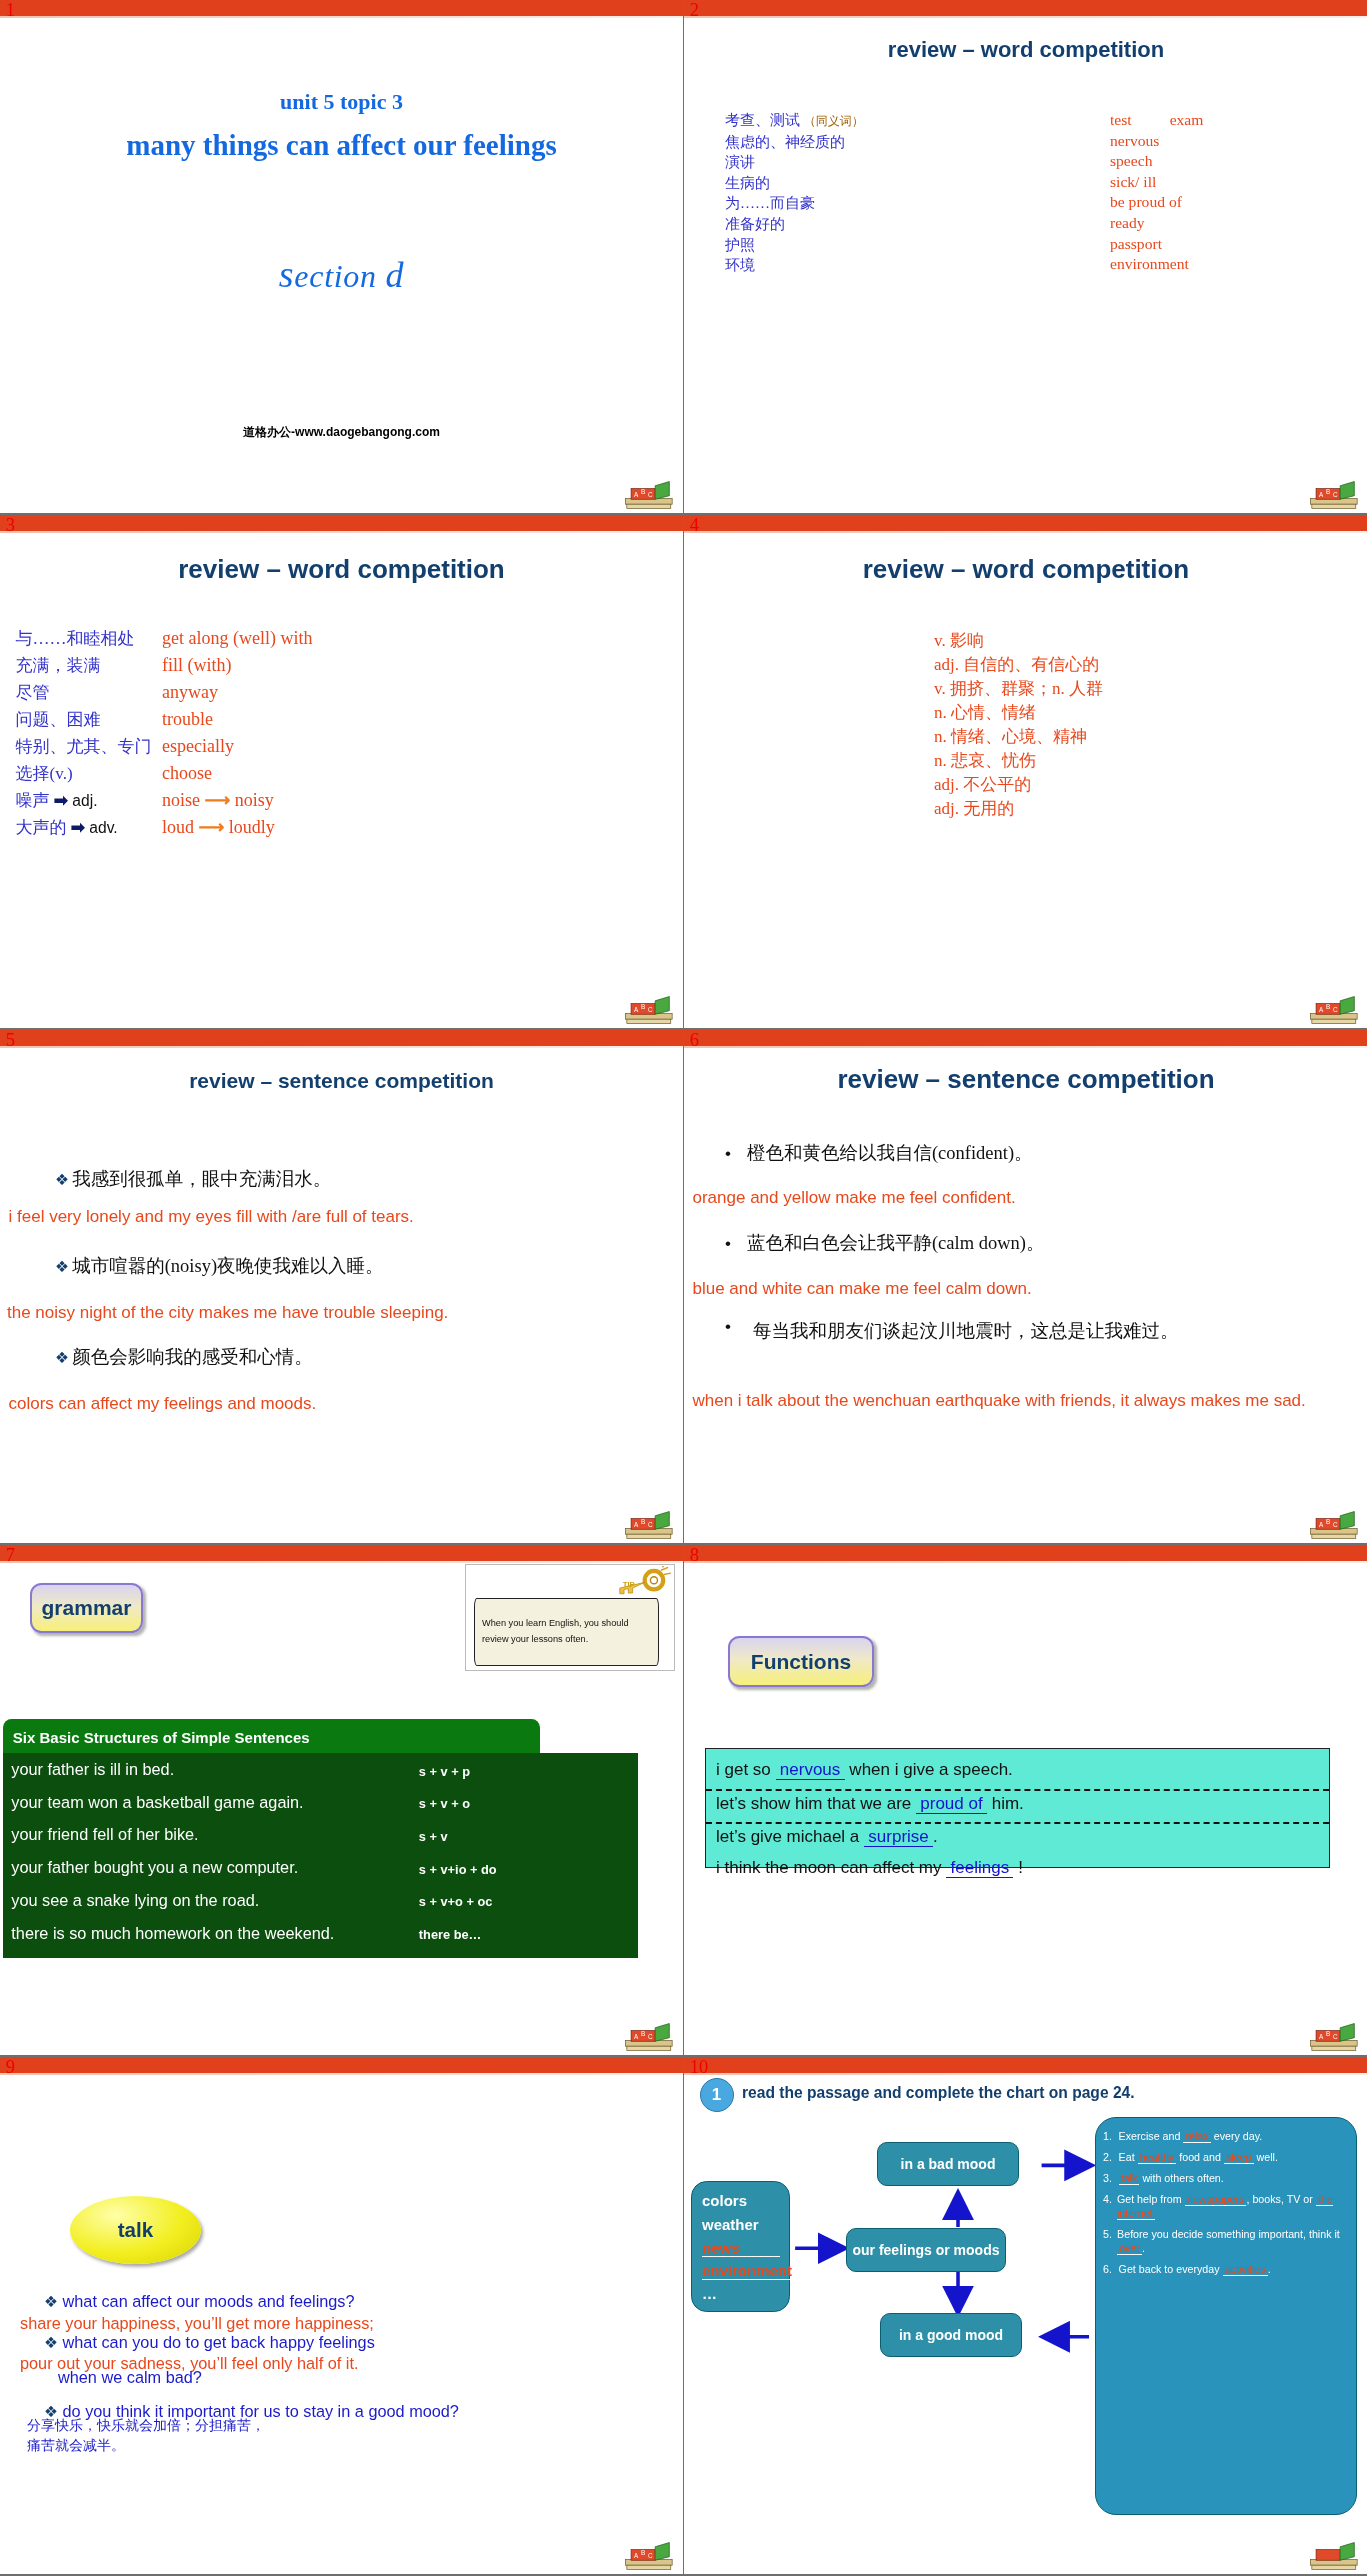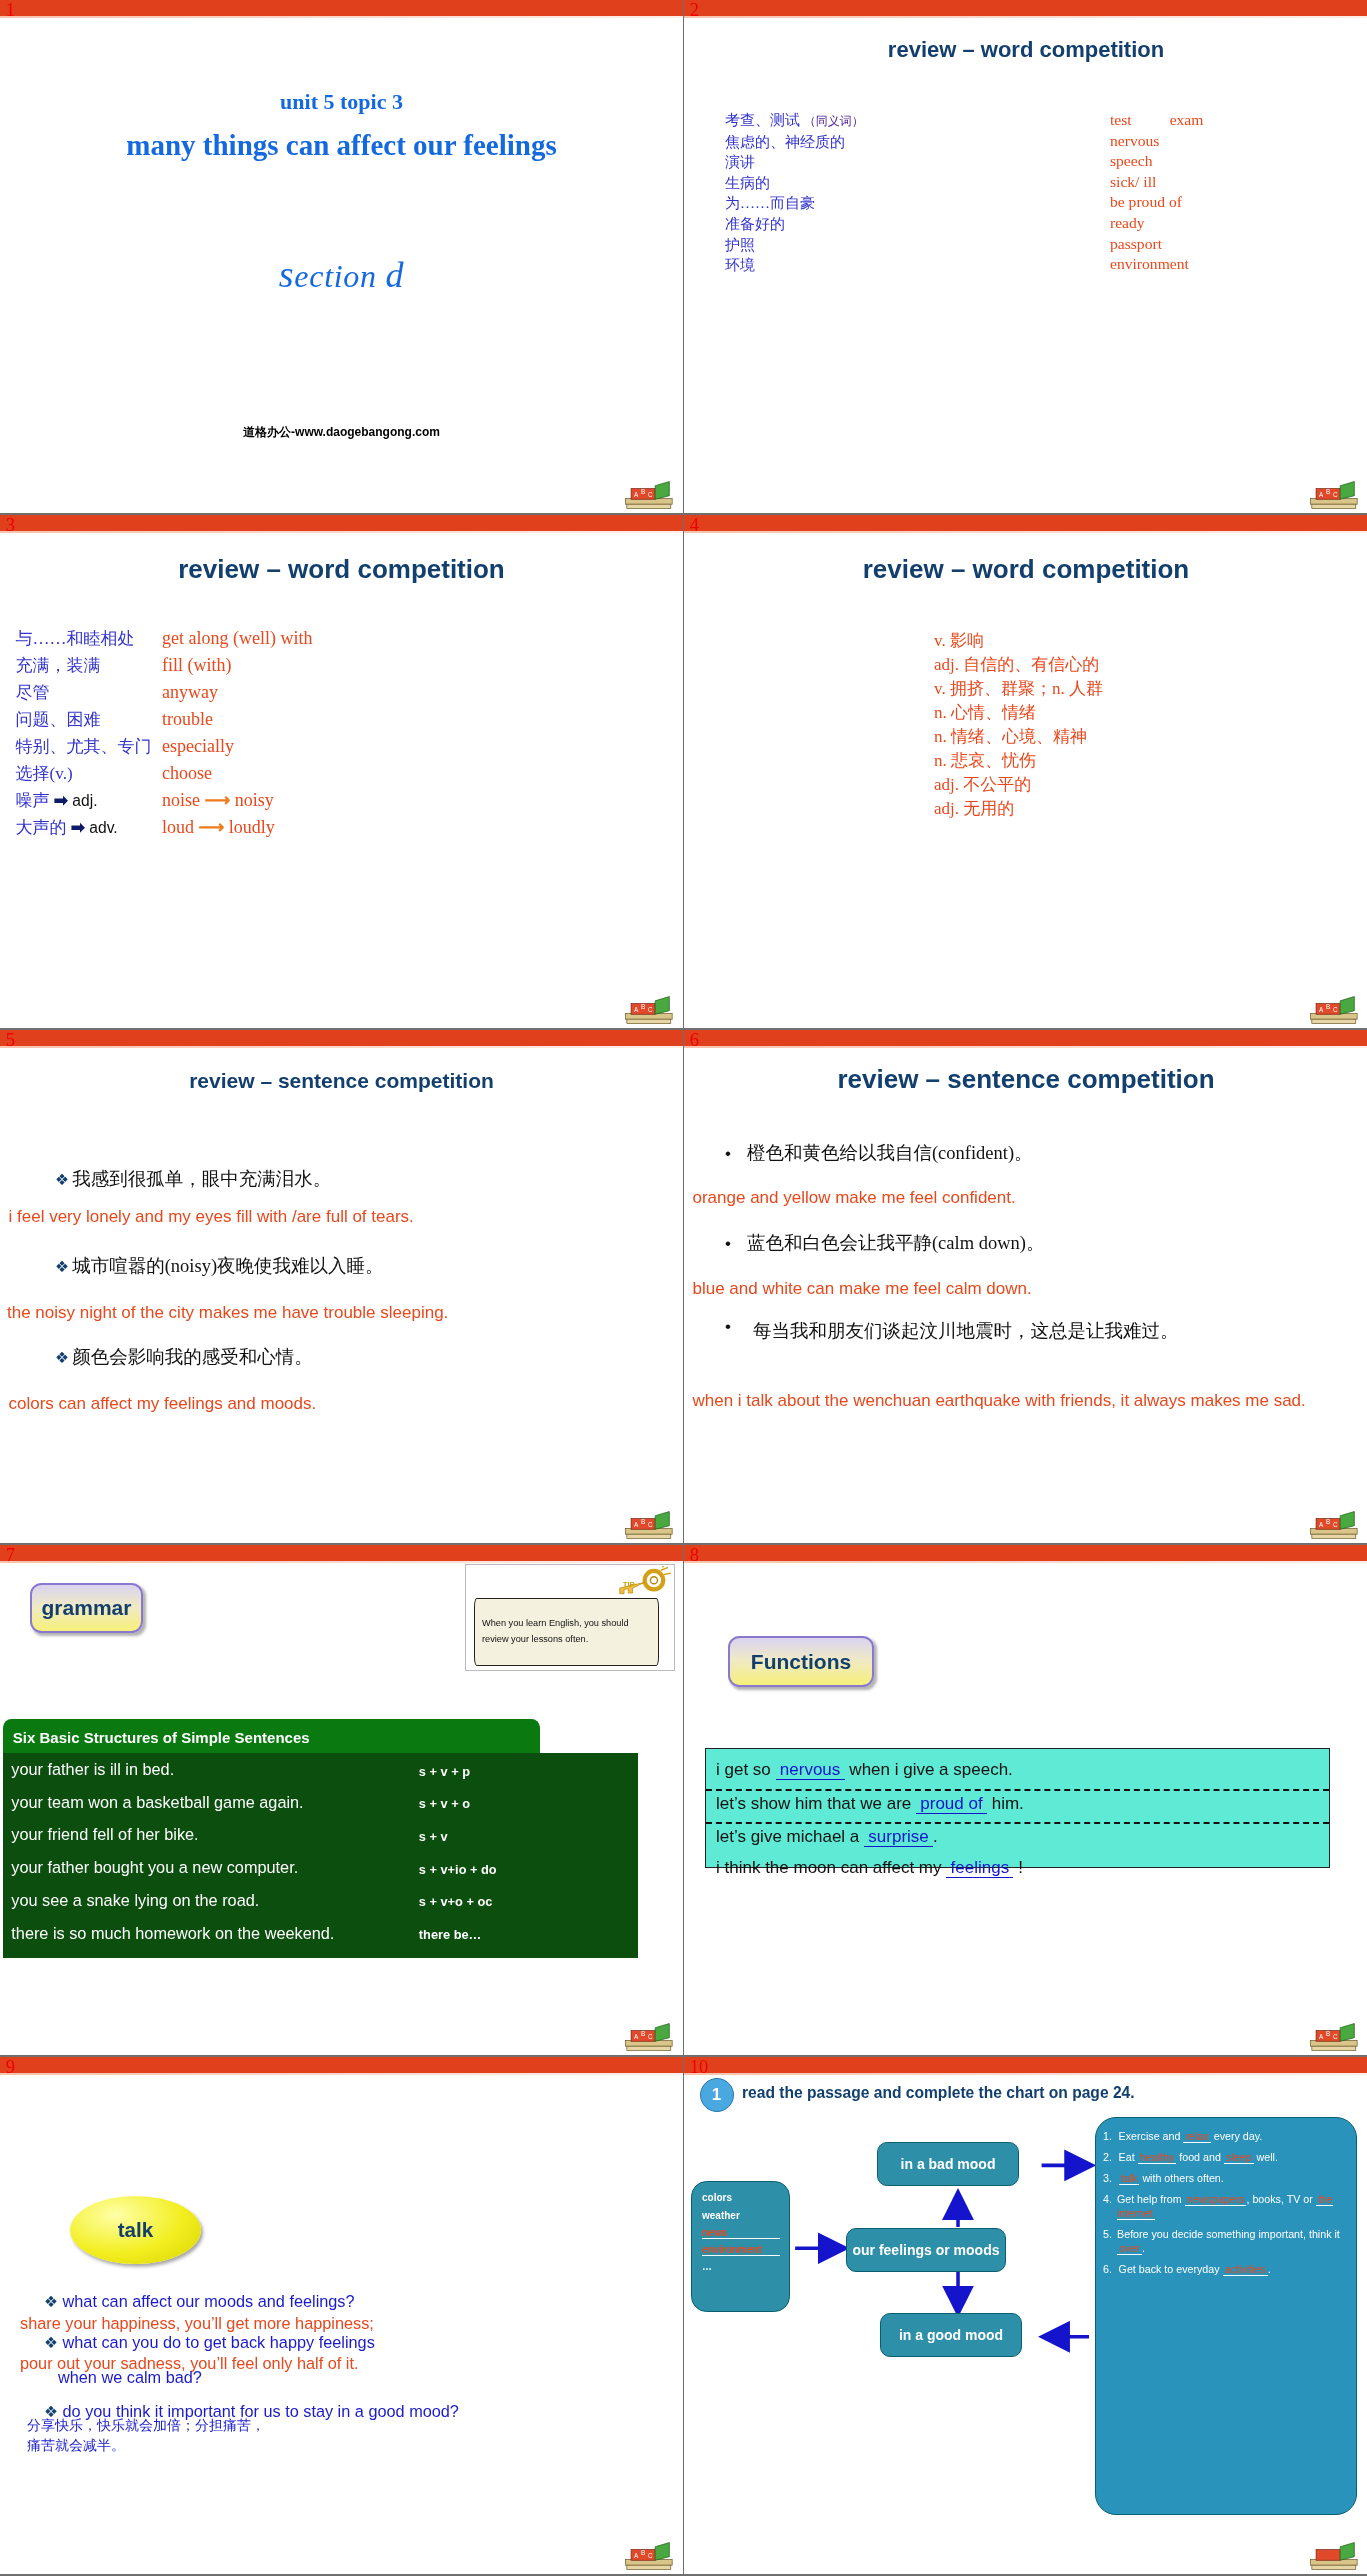--- a/index.html
+++ b/index.html
@@ -26,21 +26,21 @@
 
   
   .rtitle { position:absolute; top:34px; width:100%; text-align:center; color:#123f6e; font-weight:bold; }
   .s2 .rtitle{ font-size:22px; top:37px; }
   .s3 .rtitle{ font-size:26px; top:39px; }
   .s4 .rtitle{ font-size:26px; top:39px; }
   .s5 .rtitle{ font-size:21px; top:39px; }
   .s6 .rtitle{ font-size:26px; top:34px; }
 
   .s2 .lcol{ position:absolute; left:41px; top:110px; font-size:15px; line-height:20.6px; color:#3333cc; font-family:"Liberation Serif",serif; }
-  .s2 .syn { color:#4c1d95; font-size:12px; }
+  .s2 .syn { color:#a16207; font-size:12px; }
   .s2 .rcol{ position:absolute; left:426px; top:110px; font-size:15.6px; line-height:20.6px; color:#e8481c; font-family:"Liberation Serif",serif; }
   .s2 .rcol .gap{ display:inline-block; width:38px; }
 
   .s3 .lcol{ position:absolute; left:15.6px; top:110px; font-size:17px; line-height:27px; color:#3333cc; font-family:"Liberation Serif",serif; }
   .s3 .rcol{ position:absolute; left:162px; top:110px; font-size:18px; line-height:27px; color:#e8481c; font-family:"Liberation Serif",serif; }
   .s3 .adj{ color:#111; font-family:"Liberation Sans",sans-serif; font-size:15.6px;}
   .arrow-blk{ color:#0d1a66; font-weight:bold; }
   .arrow-or{ color:#f07c20; font-weight:bold; }
 
   .s4 .lcol{ position:absolute; left:21px; top:115px; font-size:18.5px; line-height:24px; color:#1515cc; font-weight:600; }
@@ -85,21 +85,21 @@
   .s9 .cnnote{ position:absolute; color:#1a1acc; font-size:14px; font-family:"Liberation Serif",serif; }
 
   
   .circ1 { position:absolute; left:15.6px; top:21px; width:34px; height:34px; border-radius:50%;
            background:#4aa8e0; border:0.7px solid #2a78ad; color:#fff; font-weight:bold; font-size:17px;
            display:flex; align-items:center; justify-content:center; }
   .s10 .htitle{ position:absolute; left:58px; top:27px; color:#123f6e; font-weight:bold; font-size:15.6px; }
   .tbox { position:absolute; background:#2e8fa8; border:1.4px solid #0b5f73; color:#fff;
           display:flex; align-items:center; justify-content:center; font-weight:bold; text-align:center; }
   .cbox { position:absolute; left:7px; top:124px; width:99px; height:131px; background:#2e8fa8; border:1.4px solid #0b5f73;
-          border-radius:15.6px; color:#fff; font-weight:bold; font-size:10px; padding:10px 0 0 10px; }
+          border-radius:15.6px; color:#fff; font-weight:bold; font-size:15px; padding:10px 0 0 10px; }
   .cbox .fillw{ color:#e8481c; border-bottom:1.4px solid #fff; display:inline-block; min-width:78px; }
   .rbox { position:absolute; left:411px; top:60px; width:262px; height:398px; background:#2a93bb; border:1.4px solid #0b5f73;
           border-radius:21px; color:#fff; font-size:10.7px; line-height:14px; padding:11.4px 10px 0 7px; }
   .fillr{ color:#e8481c; border-bottom:1.1px solid #fff; padding:0 2.1px; }
   svg.arrows{ position:absolute; left:0; top:0; width:100%; height:100%; pointer-events:none; }
 </style>
 </head>
 <body>
 
 <div class="grid">

